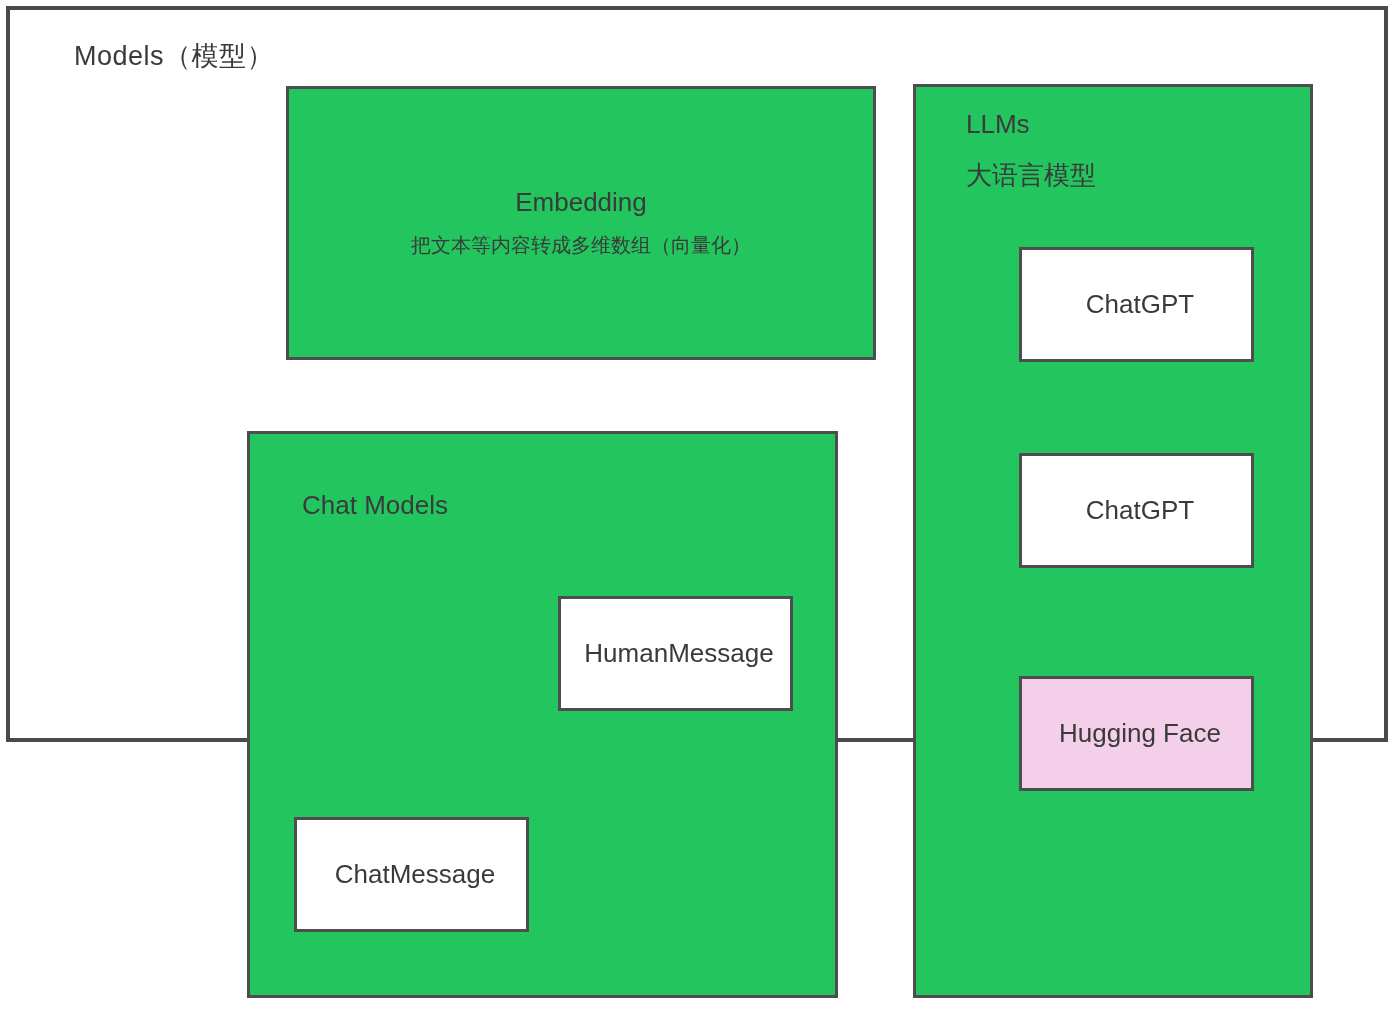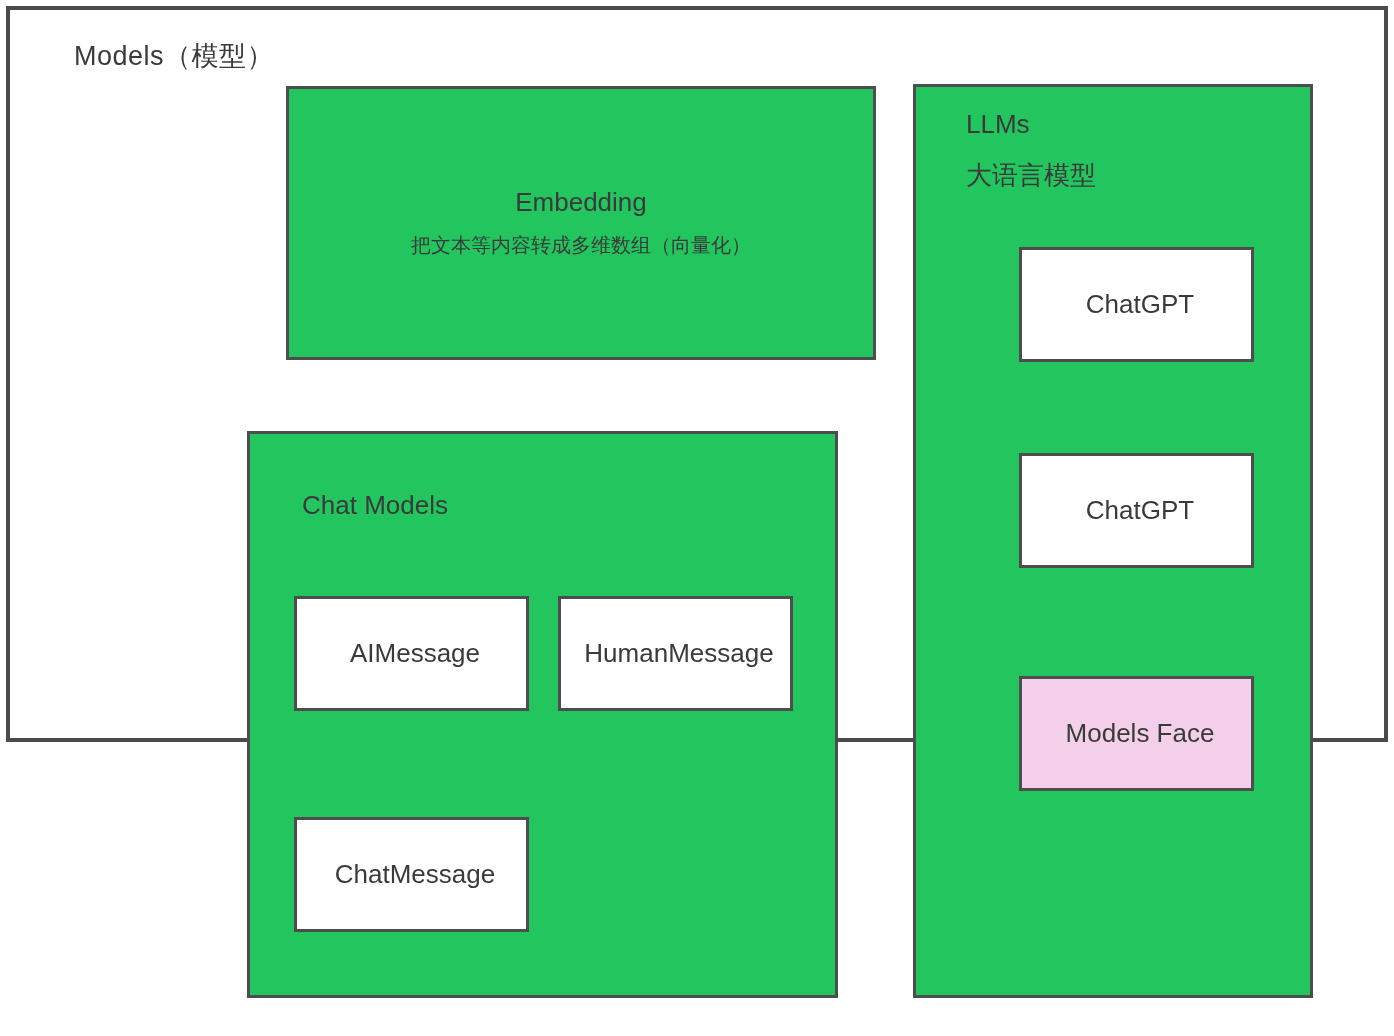--- a/index.html
+++ b/index.html
@@ -106,28 +106,27 @@
     <div class="outer-title">Models（模型）</div>
 
     <div class="group-box embedding-box">
       <div class="line1">Embedding</div>
       <div class="line2">把文本等内容转成多维数组（向量化）</div>
     </div>
 
     <div class="group-box chatmodels-box">
       <div class="group-label">Chat Models</div>
 
-      <div class="node n-ai">AIMessage</div>
       <div class="node n-system">HumanMessage</div>
       <div class="node n-chat">ChatMessage</div>
     </div>
 
     <div class="group-box llms-box">
       <div class="llms-label-1">LLMs</div>
       <div class="llms-label-2">大语言模型</div>
 
       <div class="node n-chatgpt">ChatGPT</div>
       <div class="node n-cohere">ChatGPT</div>
-      <div class="node pink n-hf">Models Face</div>
+      <div class="node pink n-hf">Hugging Face</div>
     </div>
 
   </div>
 </div>
 
 </body></html>

